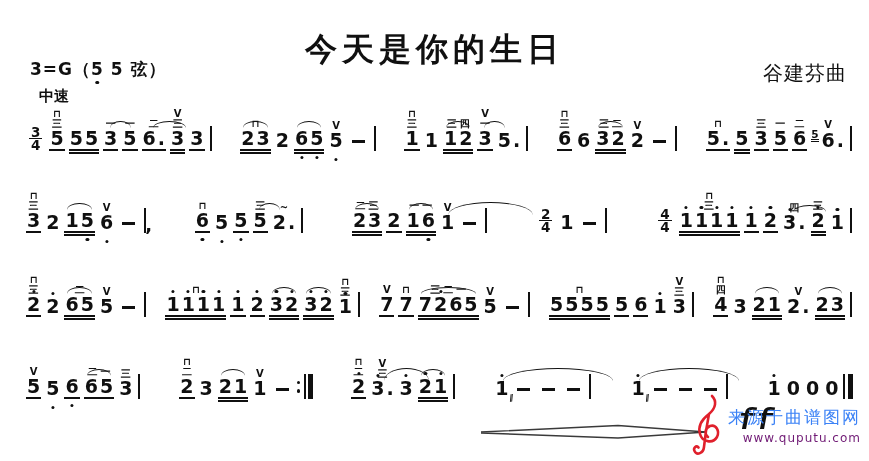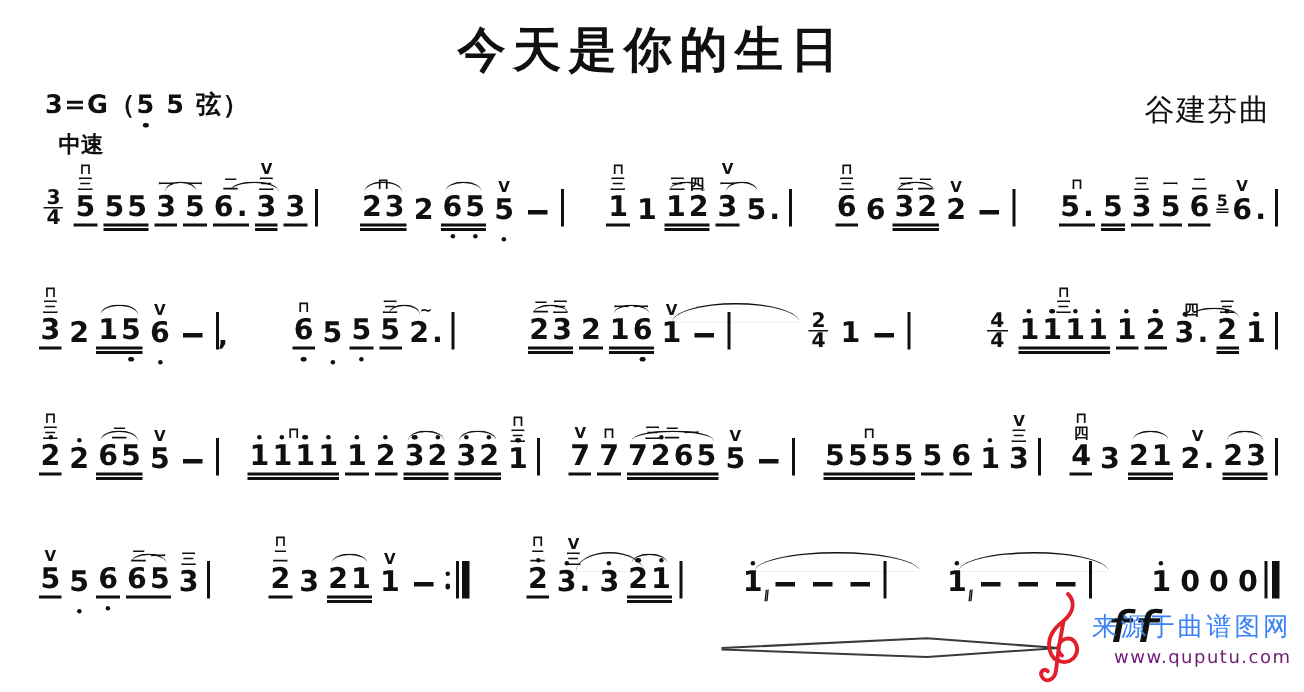--- a/index.html
+++ b/index.html
@@ -1,18 +1,18 @@
 <!DOCTYPE html>
 <html><head>
 <meta charset="utf-8">
 <style>
   html,body{margin:0;padding:0}
   body{width:869px;height:461px;background:#ffffff;position:relative;overflow:hidden;
        font-family:"DejaVu Sans",sans-serif;color:#101010}
-  .title{position:absolute;top:12px;left:0;right:0;text-align:center;
+  .title{position:absolute;top:28px;left:0;right:0;text-align:center;
          font-size:32px;font-weight:bold;letter-spacing:5px}
   .keyline{position:absolute;top:58px;left:30px;font-size:17px;font-weight:bold;letter-spacing:1px}
   .keyline .ln{position:relative;display:inline-block}
   .keyline .ln::after{content:"";position:absolute;left:50%;transform:translateX(-50%);
          bottom:-5px;width:3.5px;height:3.5px;border-radius:50%;background:#101010}
   .tempo{position:absolute;top:87px;left:39px;font-size:15px;font-weight:bold}
   .composer{position:absolute;top:60px;right:22px;font-size:20px;letter-spacing:1px}
 
   .row{position:absolute;left:24px;right:14px;display:flex;justify-content:space-between;
        align-items:flex-end}

